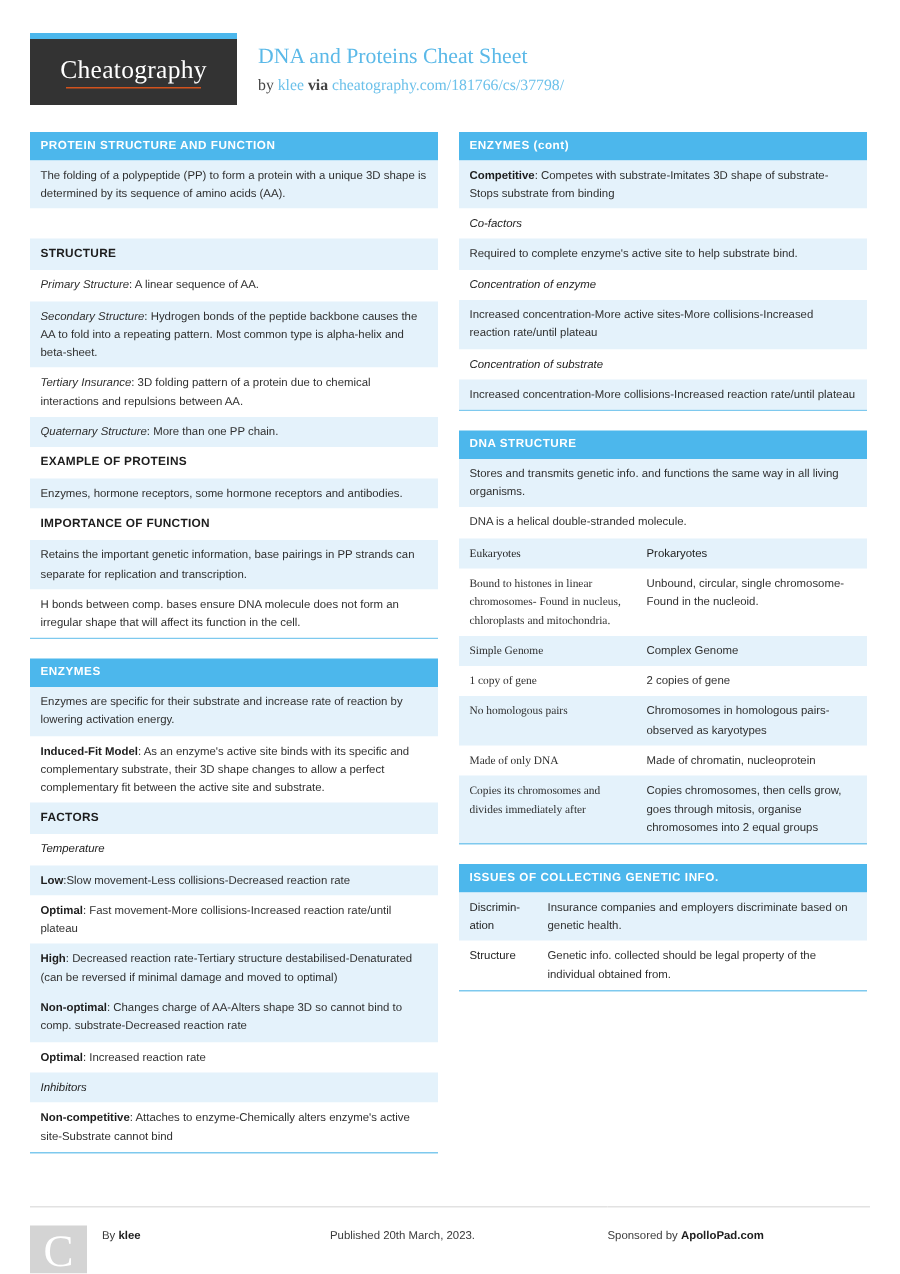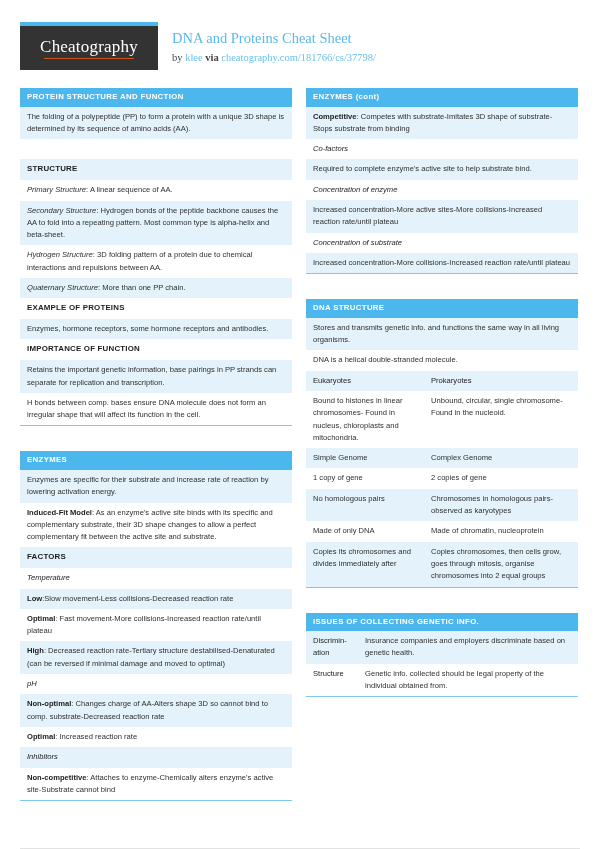--- a/index.html
+++ b/index.html
@@ -58,21 +58,21 @@
   .byline a { color: #6cc1ea; text-decoration: none; }
 
   
   .columns {
     display: flex;
     gap: 14px;
     padding: 18px 20px 0 20px;
   }
   .col { width: 272px; flex: 0 0 272px; }
 
-  .block { margin-bottom: 25px; }
+  .block { margin-bottom: 13px; }
   .block-head {
     background: #4cb7ec;
     color: #ffffff;
     font-size: 7.8px;
     font-weight: bold;
     letter-spacing: .35px;
     padding: 5px 7px 5px 7px;
     line-height: 1.1;
   }
   .block-body { border-bottom: 1.5px solid #7ec9ee; }
@@ -96,21 +96,21 @@
 
   
   .trow {
     display: flex;
     font-size: 7.6px;
     line-height: 1.62;
     color: #2f2f2f;
     padding: 4px 7px 4px 7px;
   }
   .trow.alt { background: #e4f2fb; }
-  .tc1 { width: 118px; flex: 0 0 118px; padding-right: 8px; }
+  .tc1 { width: 118px; flex: 0 0 118px; padding-right: 8px; font-family: Liberation Serif, serif; }
   .tc2 { flex: 1; }
   .trow.thead .tc1, .trow.thead .tc2 { color: #1d1d1d; }
 
   
   .drow {
     display: flex;
     font-size: 7.6px;
     line-height: 1.62;
     color: #2f2f2f;
     padding: 4px 7px 4px 7px;
@@ -167,40 +167,39 @@
   <div class="columns">
     <div class="col" id="left-col">
         <div class="block">
           <div class="block-head">PROTEIN STRUCTURE AND FUNCTION</div>
           <div class="block-body">
             <div class="row alt">The folding of a polypeptide (PP) to form a protein with a unique 3D shape is determined by its sequence of amino acids (AA).</div>
             <div class="row white">&nbsp;</div>
             <div class="row sub alt">STRUCTURE</div>
             <div class="row white"><i>Primary Structure</i><span>: A linear sequence of AA.</span></div>
             <div class="row alt"><i>Secondary Structure</i><span>: Hydrogen bonds of the peptide backbone causes the AA to fold into a repeating pattern. Most common type is alpha-helix and beta-sheet.</span></div>
-            <div class="row white"><i>Hydrogen Structure</i><span>: 3D folding pattern of a protein due to chemical interactions and repulsions between AA.</span></div>
+            <div class="row white"><i>Tertiary Insurance</i><span>: 3D folding pattern of a protein due to chemical interactions and repulsions between AA.</span></div>
             <div class="row alt"><i>Quaternary Structure</i><span>: More than one PP chain.</span></div>
             <div class="row sub white">EXAMPLE OF PROTEINS</div>
             <div class="row alt">Enzymes, hormone receptors, some hormone receptors and antibodies.</div>
             <div class="row sub white">IMPORTANCE OF FUNCTION</div>
             <div class="row alt">Retains the important genetic information, base pairings in PP strands can separate for replication and transcription.</div>
             <div class="row white">H bonds between comp. bases ensure DNA molecule does not form an irregular shape that will affect its function in the cell.</div>
           </div>
         </div>
         <div class="block">
           <div class="block-head">ENZYMES</div>
           <div class="block-body">
             <div class="row alt">Enzymes are specific for their substrate and increase rate of reaction by lowering activation energy.</div>
             <div class="row white"><b>Induced-Fit Model</b><span>: As an enzyme's active site binds with its specific and complementary substrate, their 3D shape changes to allow a perfect complementary fit between the active site and substrate.</span></div>
             <div class="row sub alt">FACTORS</div>
             <div class="row subi white"><i>Temperature</i></div>
             <div class="row alt"><b>Low</b><span>:Slow movement-Less collisions-Decreased reaction rate</span></div>
             <div class="row white"><b>Optimal</b><span>: Fast movement-More collisions-Increased reaction rate/until plateau</span></div>
             <div class="row alt"><b>High</b><span>: Decreased reaction rate-Tertiary structure destabilised-Denaturated (can be reversed if minimal damage and moved to optimal)</span></div>
-            <div class="row subi white"><i>pH</i></div>
             <div class="row alt"><b>Non-optimal</b><span>: Changes charge of AA-Alters shape 3D so cannot bind to comp. substrate-Decreased reaction rate</span></div>
             <div class="row white"><b>Optimal</b><span>: Increased reaction rate</span></div>
             <div class="row subi alt"><i>Inhibitors</i></div>
             <div class="row white"><b>Non-competitive</b><span>: Attaches to enzyme-Chemically alters enzyme's active site-Substrate cannot bind</span></div>
           </div>
         </div>
       </div>
     <div class="col" id="right-col">
         <div class="block">
           <div class="block-head">ENZYMES (cont)</div>

